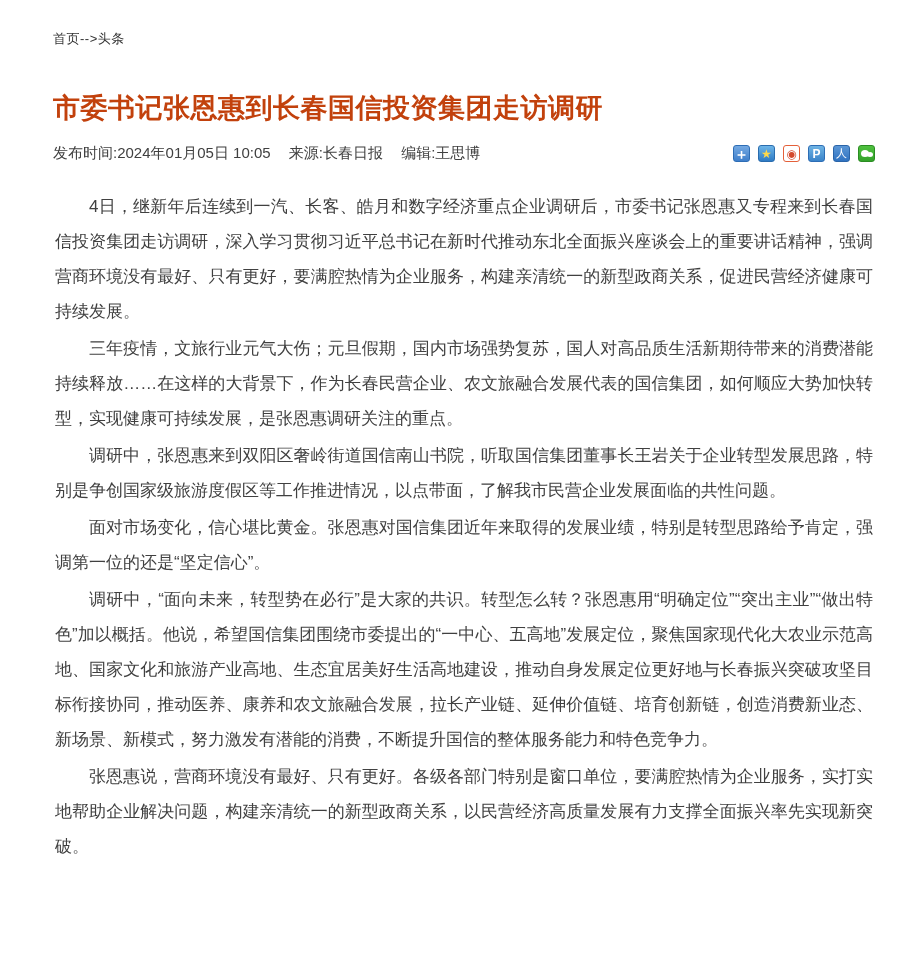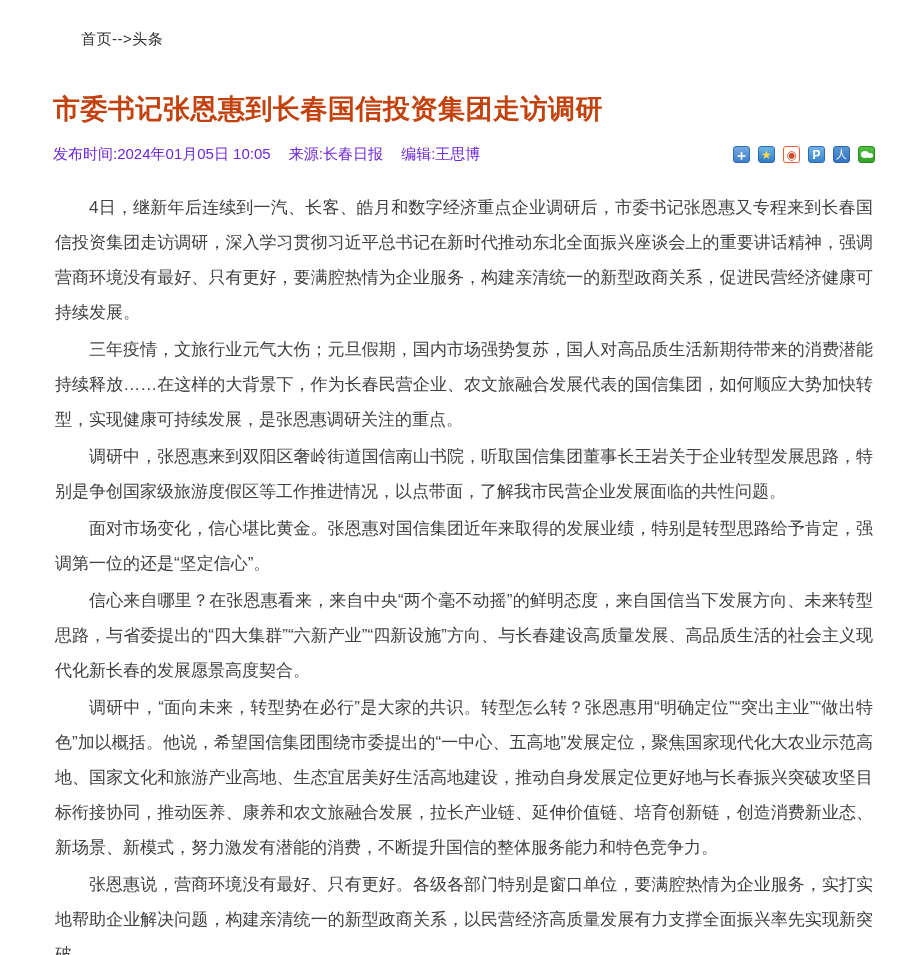--- a/index.html
+++ b/index.html
@@ -8,42 +8,41 @@
     width: 919px;
     height: 955px;
     background: #ffffff;
     font-family: "Liberation Sans", "DejaVu Sans", sans-serif;
     overflow: hidden;
   }
   .page {
     padding: 30px 44px 0 53px;
   }
   .breadcrumb {
-    font-size: 15px;
+    font-size: 13px;
     color: #333333;
     letter-spacing: 0.5px;
-    margin-left: 28px;
   }
   .breadcrumb .crumb { cursor: pointer; }
   .page-title {
     margin: 42px 0 0 0;
     font-size: 27px;
     font-weight: bold;
     color: #c2410c;
     letter-spacing: 0.5px;
   }
   .meta-row {
     margin-top: 18px;
     display: flex;
     justify-content: space-between;
     align-items: center;
   }
   .meta {
     font-size: 15px;
-    color: #6d28d9;
+    color: #404040;
   }
   .meta span { margin-right: 14px; }
   .share-icons {
     display: flex;
     align-items: center;
     gap: 8px;
   }
   .share-icon {
     width: 17px;
     height: 17px;
@@ -119,19 +118,18 @@
         </div>
       <div class="share-icon icon-wechat"></div>
     </div>
   </div>
 
   <div class="article">
     <p>4日，继新年后连续到一汽、长客、皓月和数字经济重点企业调研后，市委书记张恩惠又专程来到长春国信投资集团走访调研，深入学习贯彻习近平总书记在新时代推动东北全面振兴座谈会上的重要讲话精神，强调营商环境没有最好、只有更好，要满腔热情为企业服务，构建亲清统一的新型政商关系，促进民营经济健康可持续发展。</p>
     <p>三年疫情，文旅行业元气大伤；元旦假期，国内市场强势复苏，国人对高品质生活新期待带来的消费潜能持续释放……在这样的大背景下，作为长春民营企业、农文旅融合发展代表的国信集团，如何顺应大势加快转型，实现健康可持续发展，是张恩惠调研关注的重点。</p>
     <p>调研中，张恩惠来到双阳区奢岭街道国信南山书院，听取国信集团董事长王岩关于企业转型发展思路，特别是争创国家级旅游度假区等工作推进情况，以点带面，了解我市民营企业发展面临的共性问题。</p>
     <p>面对市场变化，信心堪比黄金。张恩惠对国信集团近年来取得的发展业绩，特别是转型思路给予肯定，强调第一位的还是“坚定信心”。</p>
-    <p>信心来自哪里？在张恩惠看来，来自中央“两个毫不动摇”的鲜明态度，来自国信当下发展方向、未来转型思路，与省委提出的“四大集群”“六新产业”“四新设施”方向、与长春建设高质量发展、高品质生活的社会主义现代化新长春的发展愿景高度契合。</p>
     <p>调研中，“面向未来，转型势在必行”是大家的共识。转型怎么转？张恩惠用“明确定位”“突出主业”“做出特色”加以概括。他说，希望国信集团围绕市委提出的“一中心、五高地”发展定位，聚焦国家现代化大农业示范高地、国家文化和旅游产业高地、生态宜居美好生活高地建设，推动自身发展定位更好地与长春振兴突破攻坚目标衔接协同，推动医养、康养和农文旅融合发展，拉长产业链、延伸价值链、培育创新链，创造消费新业态、新场景、新模式，努力激发有潜能的消费，不断提升国信的整体服务能力和特色竞争力。</p>
     <p>张恩惠说，营商环境没有最好、只有更好。各级各部门特别是窗口单位，要满腔热情为企业服务，实打实地帮助企业解决问题，构建亲清统一的新型政商关系，以民营经济高质量发展有力支撑全面振兴率先实现新突破。</p>
 
   </div>
 
 </div>
 
 </body></html>

